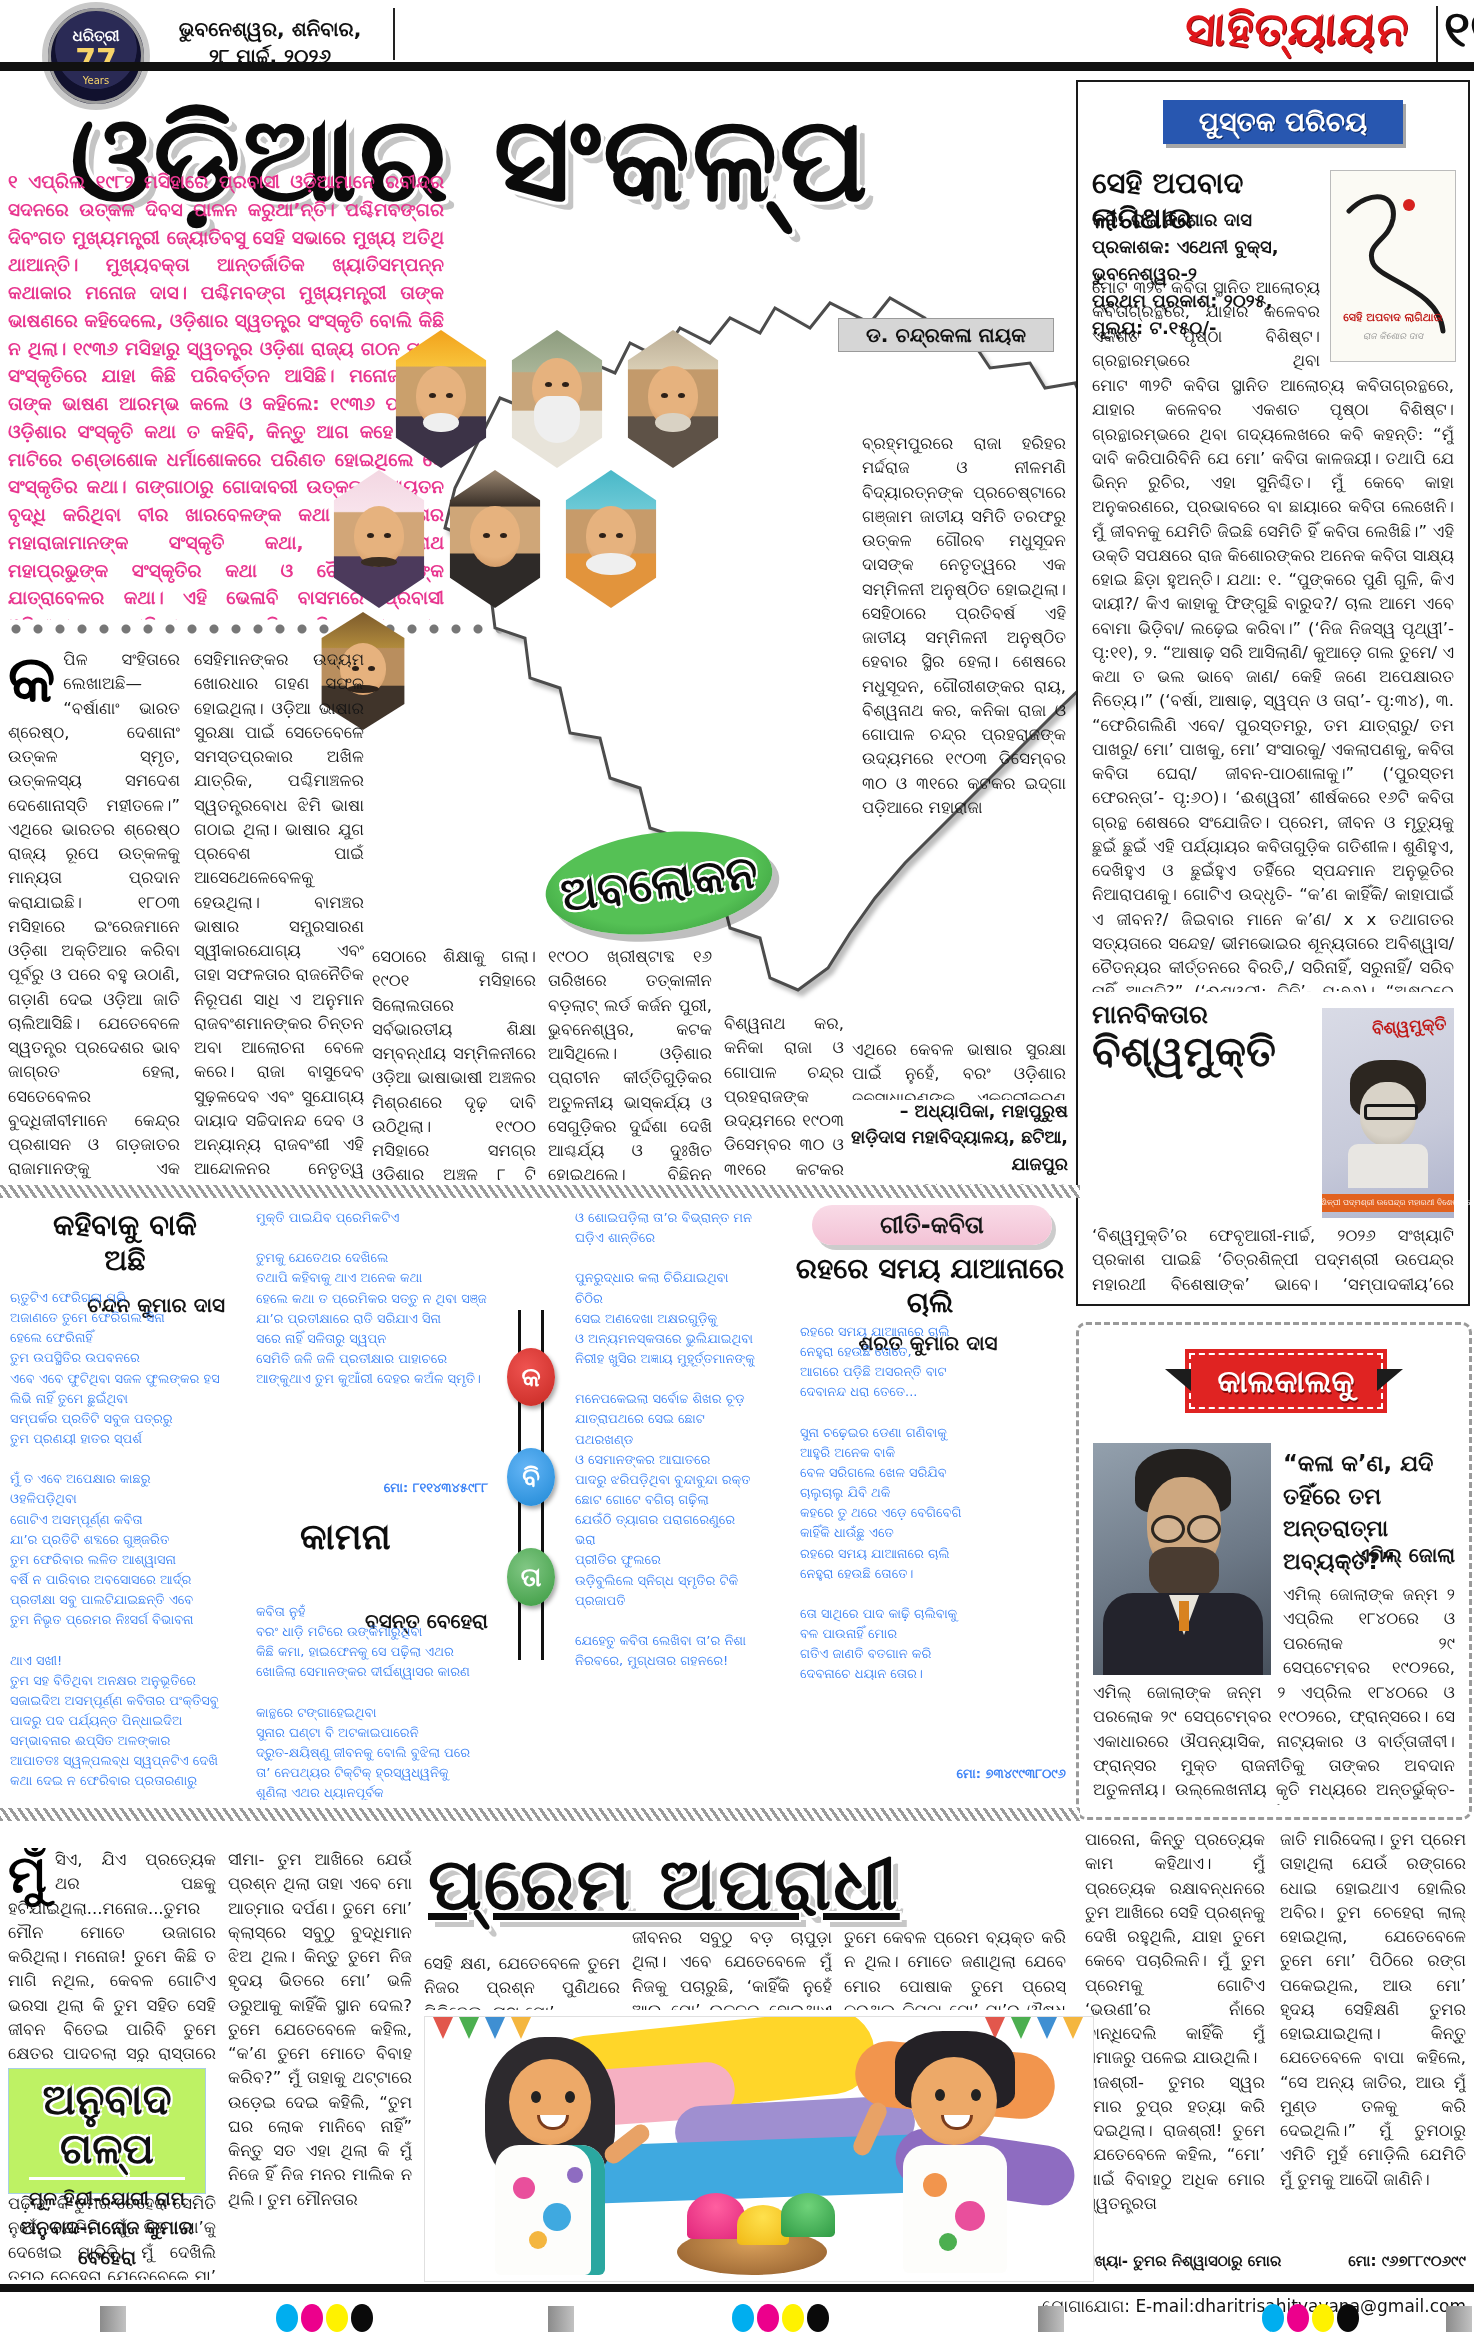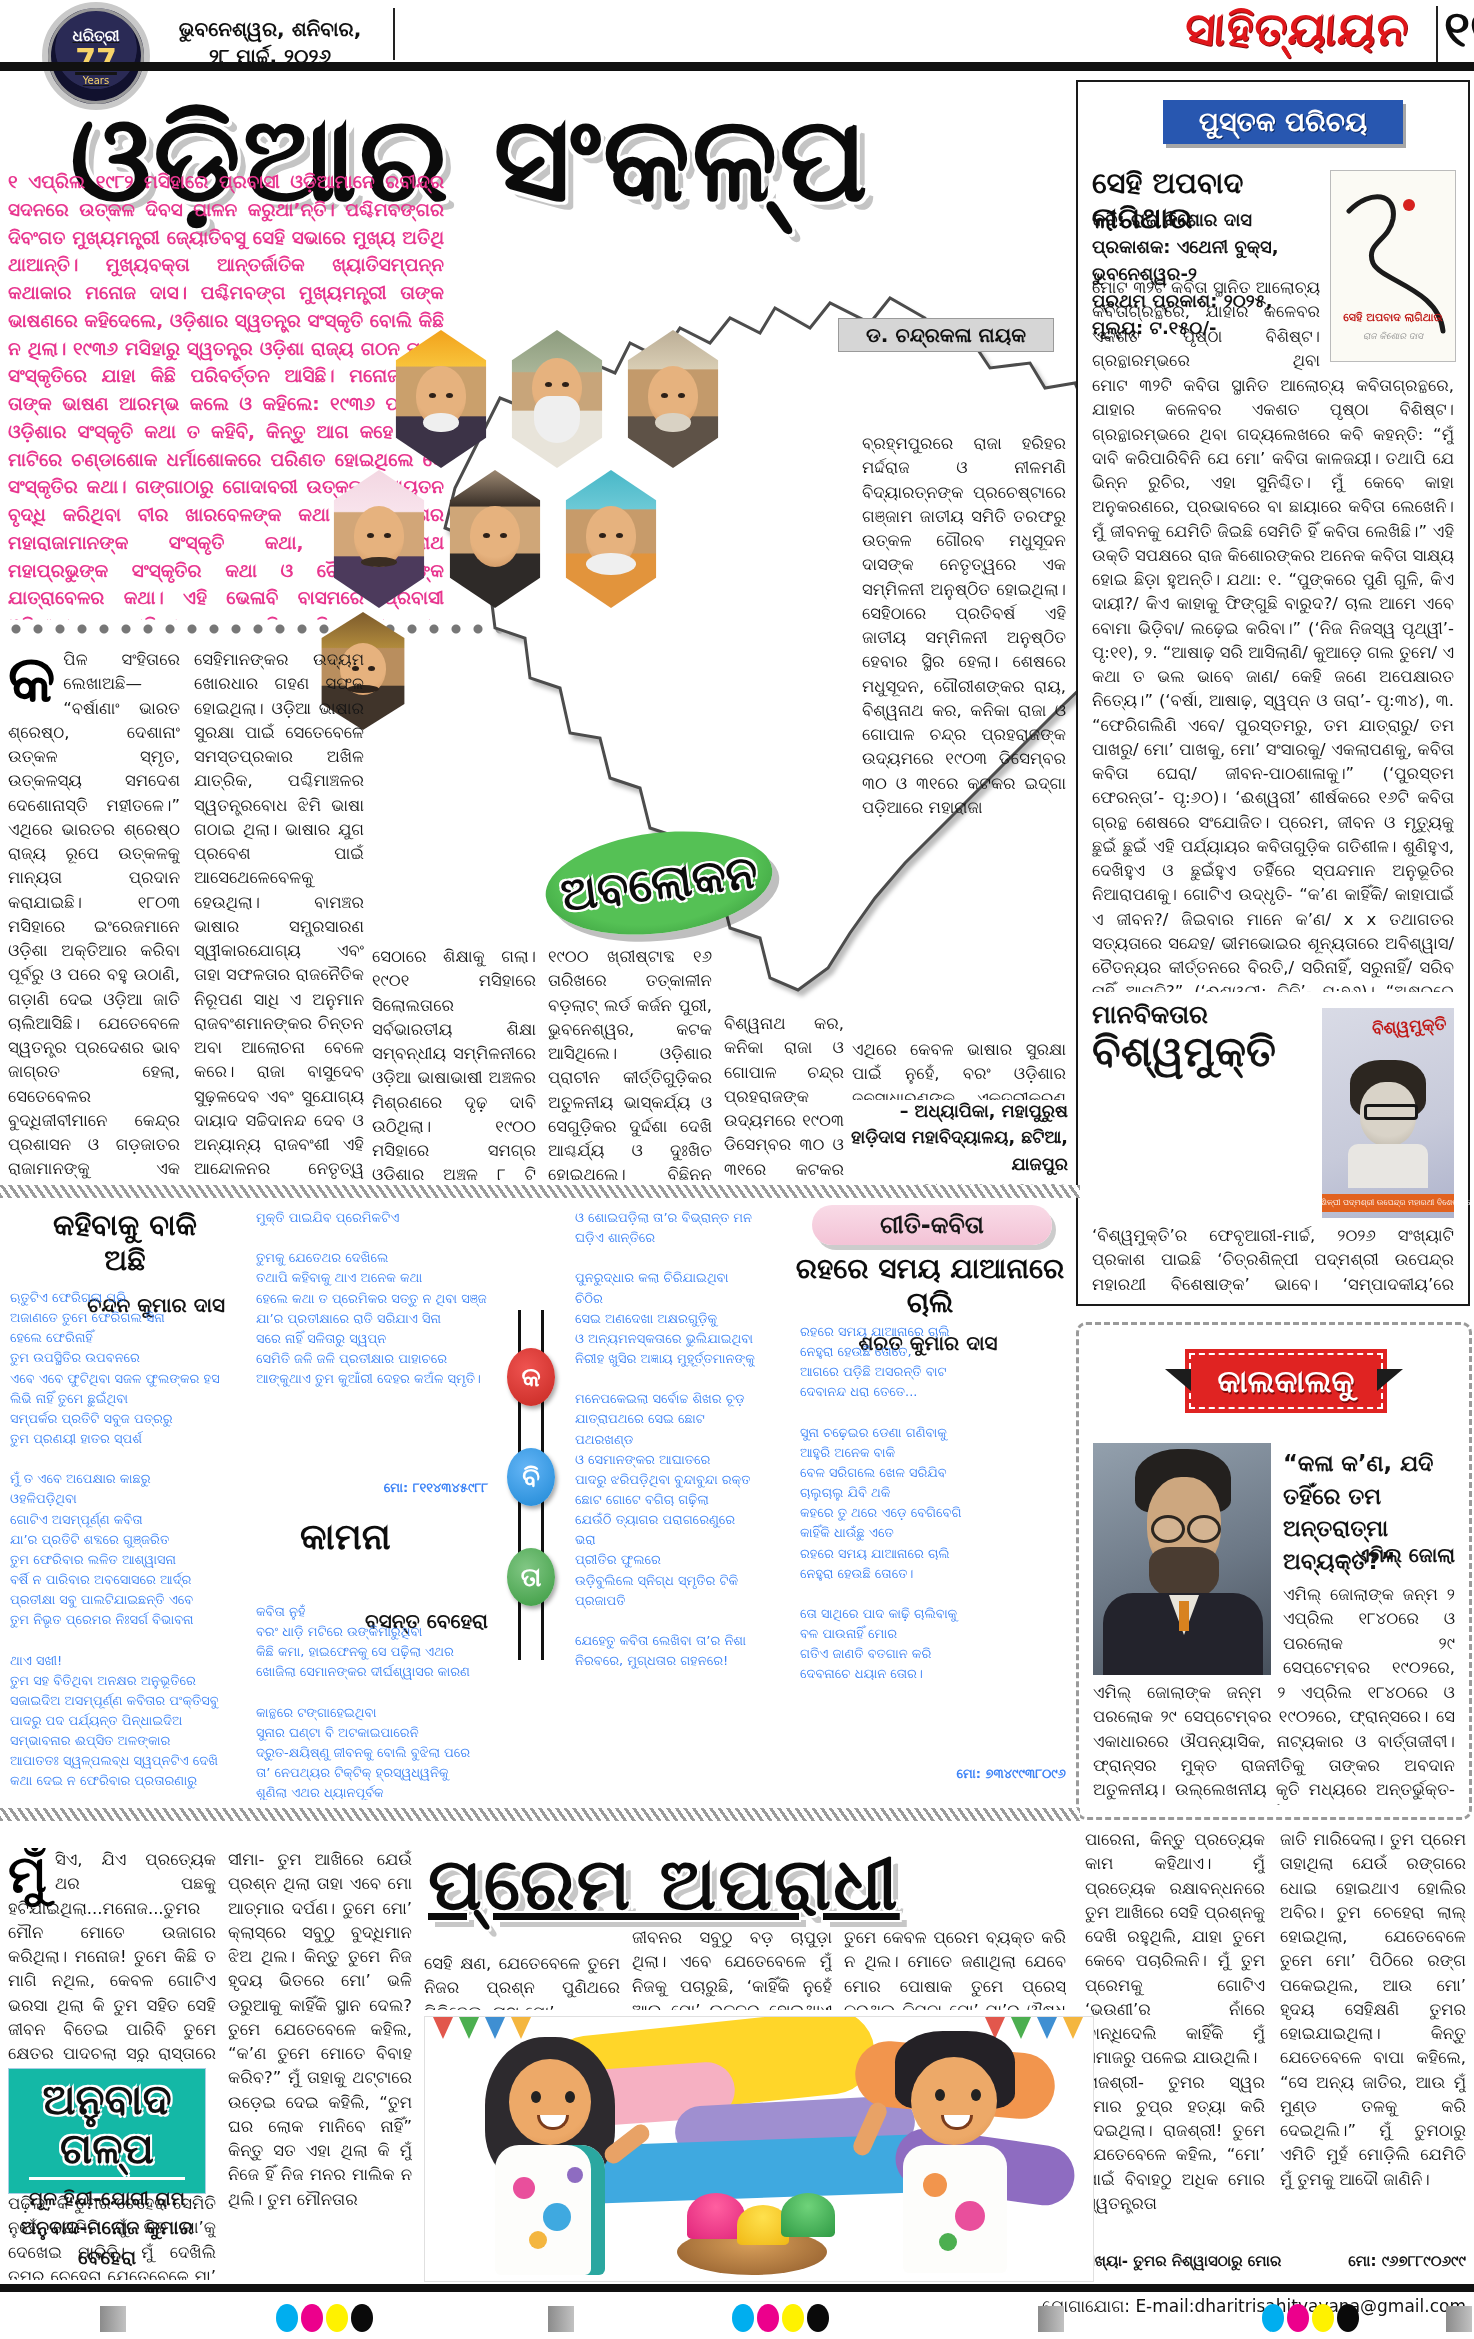--- a/index.html
+++ b/index.html
@@ -77,21 +77,21 @@
       box-shadow:4px 5px 0 rgba(0,0,0,.2);}
   .pink-pill span{font-size:24px;font-weight:900;color:#171717;}
   .kab-rail{border-left:3px solid #111;border-right:3px solid #111;width:20px;}
   .kab-dot{position:absolute;left:-14px;width:48px;height:58px;border-radius:50%;
       display:flex;align-items:center;justify-content:center;color:#fff;font-size:26px;font-weight:900;
       box-shadow:2px 3px 4px rgba(0,0,0,.35);}
 
   
   .story-title{font-size:72px;font-weight:900;color:#0b0b0b;letter-spacing:2px;white-space:nowrap;
       text-shadow:-2px -2px 0 #fff,2px -2px 0 #fff,-2px 2px 0 #fff,2px 2px 0 #fff,7px 7px 0 #c7c7c7;text-decoration:underline;}
-  .tr-box{background:#14b8a6;border:1px solid #a8cfe4;}
+  .tr-box{background:#bef264;border:1px solid #a8cfe4;}
   .tr-title{font-size:42px;font-weight:900;color:#101010;text-align:center;
       text-shadow:-2px -2px 0 #fff,2px -2px 0 #fff,-2px 2px 0 #fff,2px 2px 0 #fff;}
   .tr-meta{font-size:19px;font-weight:bold;text-align:center;line-height:1.55;}
 
   
   .illus{background:#fff;border:1px solid #e0e0e0;}
   .stroke{position:absolute;border-radius:60px;}
   .kid-face{position:absolute;border-radius:50%;background:radial-gradient(circle at 45% 40%,#eda968 65%,#d88f4e);}
   .kid-eye{position:absolute;width:10px;height:12px;border-radius:50%;background:#222;}
   .kid-smile{position:absolute;width:26px;height:12px;border:3px solid #7a3c1c;border-top:none;
@@ -104,21 +104,21 @@
   .email{font-size:17px;color:#111;}
   .regsq{width:26px;height:26px;background:linear-gradient(90deg,#8b8b8b,#c2c2c2);}
   .cmyk{display:flex;gap:3px;}
   .cmyk i{width:22px;height:28px;border-radius:50%;}
 </style>
 </head>
 <body>
 
 <div class="page">
 
-  <div class="abs" style="left:42px;top:2px;text-decoration:underline;">
+  <div class="abs" style="left:42px;top:2px;">
     <div class="logo-badge">
       <span class="logo-paper">ଧରିତ୍ରୀ</span>
       <span class="logo-num">77</span>
       <span class="logo-years">Years</span>
     </div>
   </div>
   <div class="abs dateline" style="left:160px;top:16px;width:220px;text-align:center;">
     <div>ଭୁବନେଶ୍ୱର, ଶନିବାର,</div>
     <div>୨୮ ମାର୍ଚ୍ଚ, ୨୦୨୬</div>
   </div>

